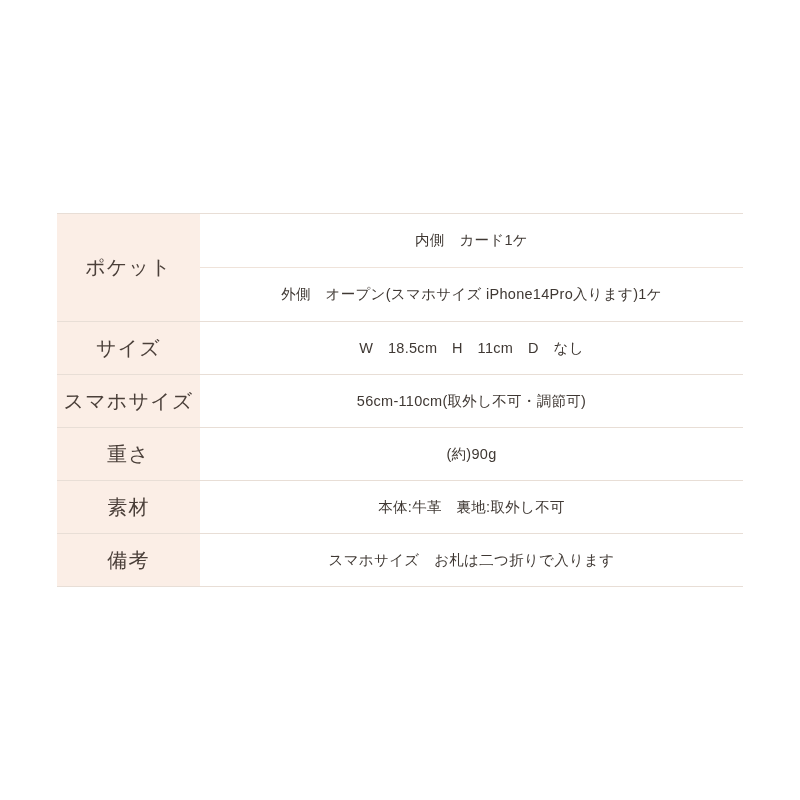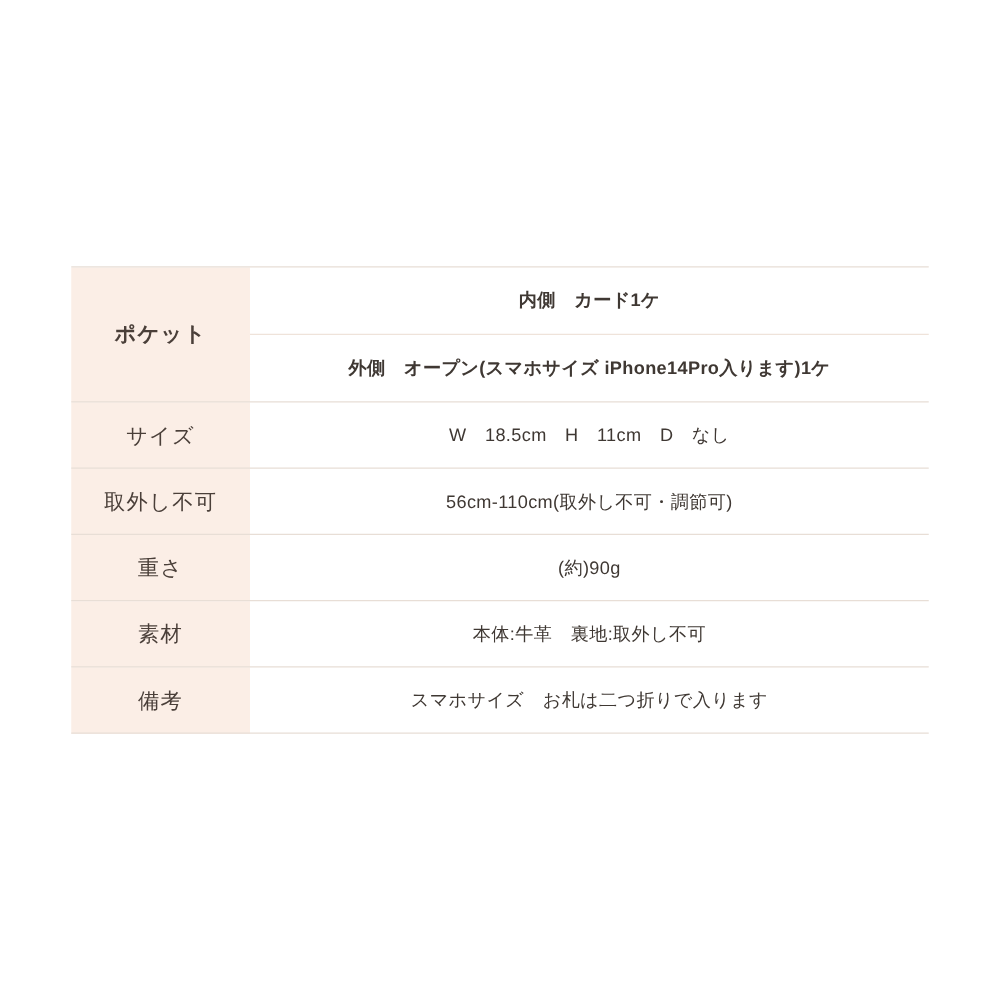--- a/index.html
+++ b/index.html
@@ -34,35 +34,35 @@
   .spec-table td {
     border-top: 1px solid #e8ded6;
     border-bottom: 1px solid #e8ded6;
     padding: 0;
     vertical-align: middle;
   }
   td.label-cell {
     width: 143px;
     background: #fbeee6;
     text-align: center;
-    font-size: 17px;
+    font-size: 20px;
     color: #4a3f39;
     letter-spacing: 0.06em;
     margin-top: 30px;
   }
   td.value-cell {
     background: #ffffff;
     text-align: center;
     font-size: 14.5px;
     color: #3f3833;
     letter-spacing: 0.02em;
     padding: 0 10px;
   }
   .row-single td { height: 52px; }
-  .row-sub td { height: 53px; font-weight: bold; }
+  .row-sub td { height: 53px; }
   
   .pocket-sub-top td.value-cell {
     border-bottom: 1px solid #efe3da;
   }
   .pocket-sub-bottom td.value-cell {
     border-top: none;
   }
   .pocket-label {
     border-bottom: 1px solid #e8ded6;
   }
@@ -81,21 +81,21 @@
       <tr class="row-sub pocket-sub-bottom">
         <td class="value-cell">外側　オープン(スマホサイズ iPhone14Pro入ります)1ケ</td>
       </tr>
 
       <tr class="row-single">
         <td class="label-cell">サイズ</td>
         <td class="value-cell">W　18.5cm　H　11cm　D　なし</td>
       </tr>
 
       <tr class="row-single">
-        <td class="label-cell">取外し不可</td>
+        <td class="label-cell">スマホサイズ</td>
         <td class="value-cell">56cm-110cm(取外し不可・調節可)</td>
       </tr>
 
       <tr class="row-single">
         <td class="label-cell">重さ</td>
         <td class="value-cell">(約)90g</td>
       </tr>
 
       <tr class="row-single">
         <td class="label-cell">素材</td>

